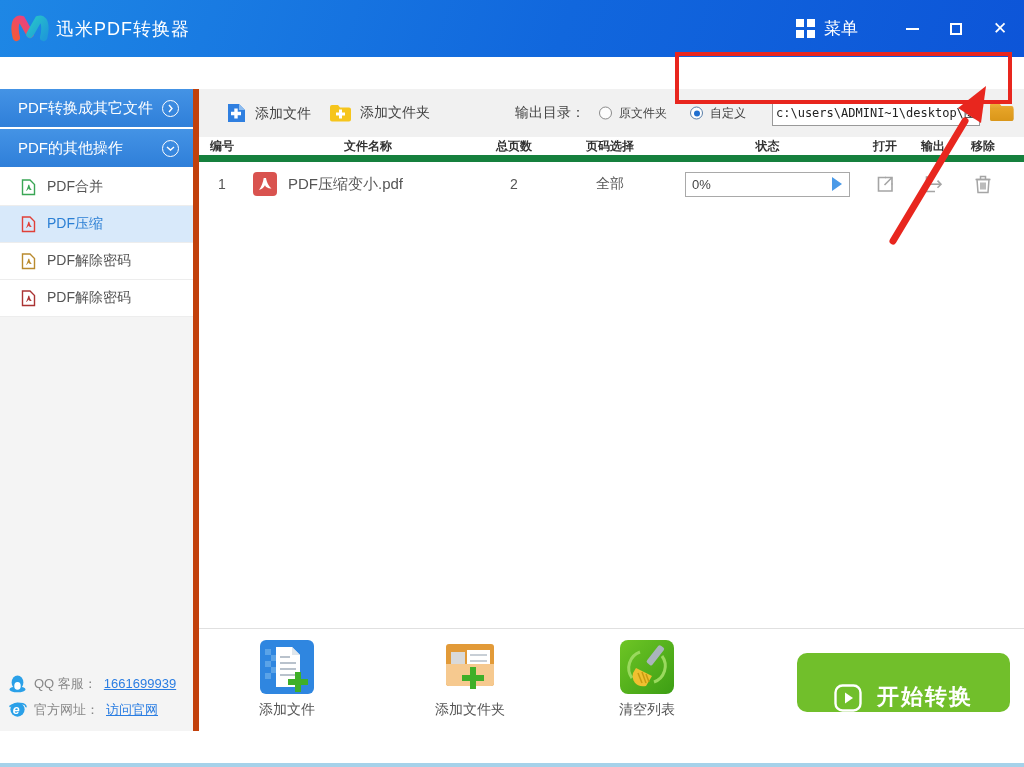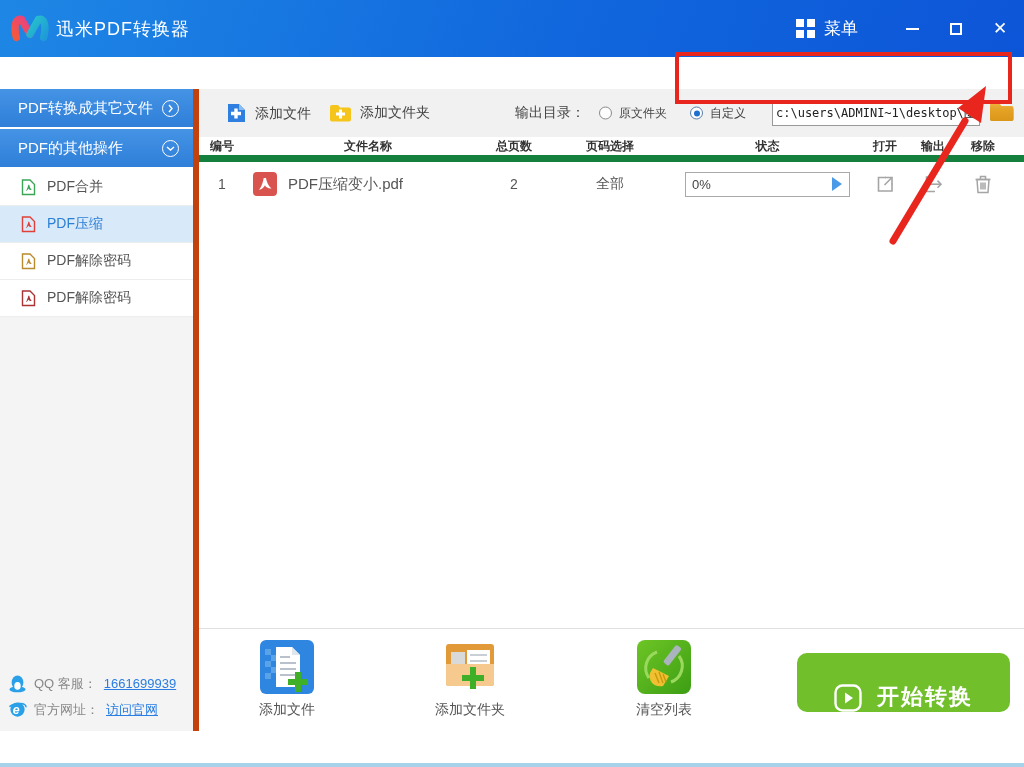--- a/index.html
+++ b/index.html
@@ -71,21 +71,21 @@
     display:flex; align-items:center; }
   .progress .pct { font-size:13px; color:#444; padding-left:6px; flex:1; }
   .play-tri { width:0; height:0; border-left:10px solid #4a9ae8; border-top:7px solid transparent;
     border-bottom:7px solid transparent; margin-right:7px; }
   .act-btn { background:none; border:none; cursor:pointer; padding:0; line-height:0; }
   .tbody { flex:1 1 auto; background:#fff; }
 
   
   .footer { height:103px; flex:0 0 103px; background:#fff; border-top:1px solid #e0e0e0; position:relative; }
   .fb { position:absolute; top:11px; width:120px; display:flex; flex-direction:column; align-items:center; cursor:pointer; }
-  .fb-1{left:28px;} .fb-2{left:211px;} .fb-3{left:405px;}
+  .fb-1{left:28px;} .fb-2{left:211px;} .fb-3{left:388px;}
   .fb .fb-label { margin-top:7px; font-size:14px; color:#555; }
   .start-btn { position:absolute; right:14px; top:24px; width:213px; height:59px; background:#71bf2b;
     border:none; border-radius:10px; color:#fff; display:flex; align-items:flex-end; justify-content:center;
     gap:15px; cursor:pointer; }
   .start-btn .txt { font-size:22px; font-weight:bold; letter-spacing:2px; }
   .bottom-strip { height:4px; flex:0 0 4px; background:#a6d2ea; }
 
   
   .annotation { position:absolute; left:0; top:0; width:1024px; height:767px; pointer-events:none; z-index:50; }
 </style>

